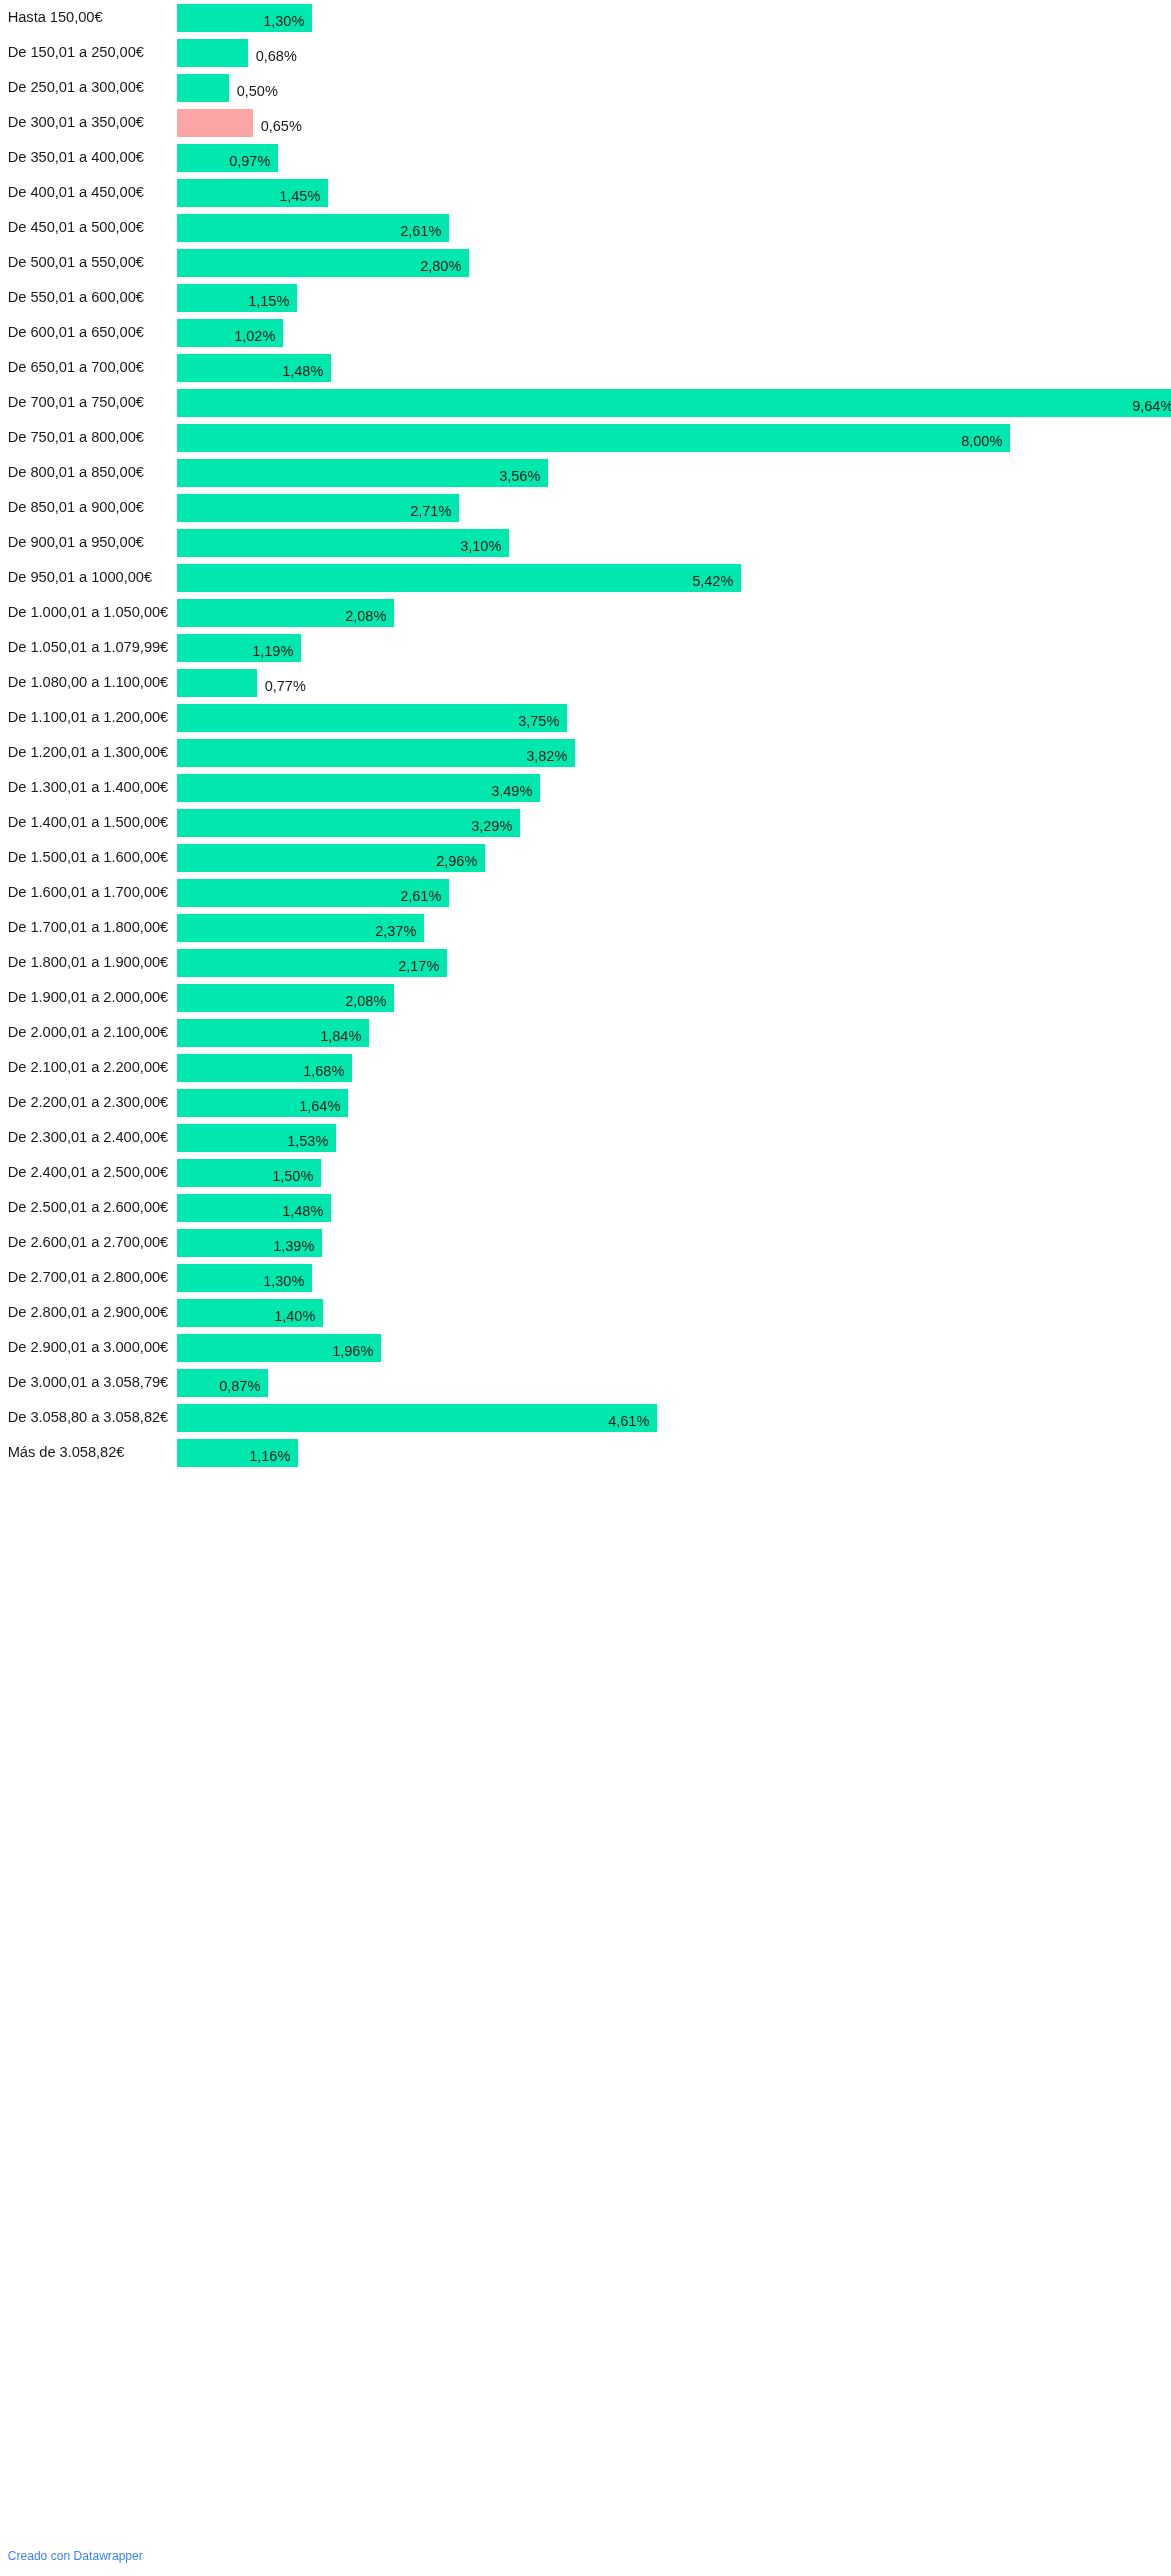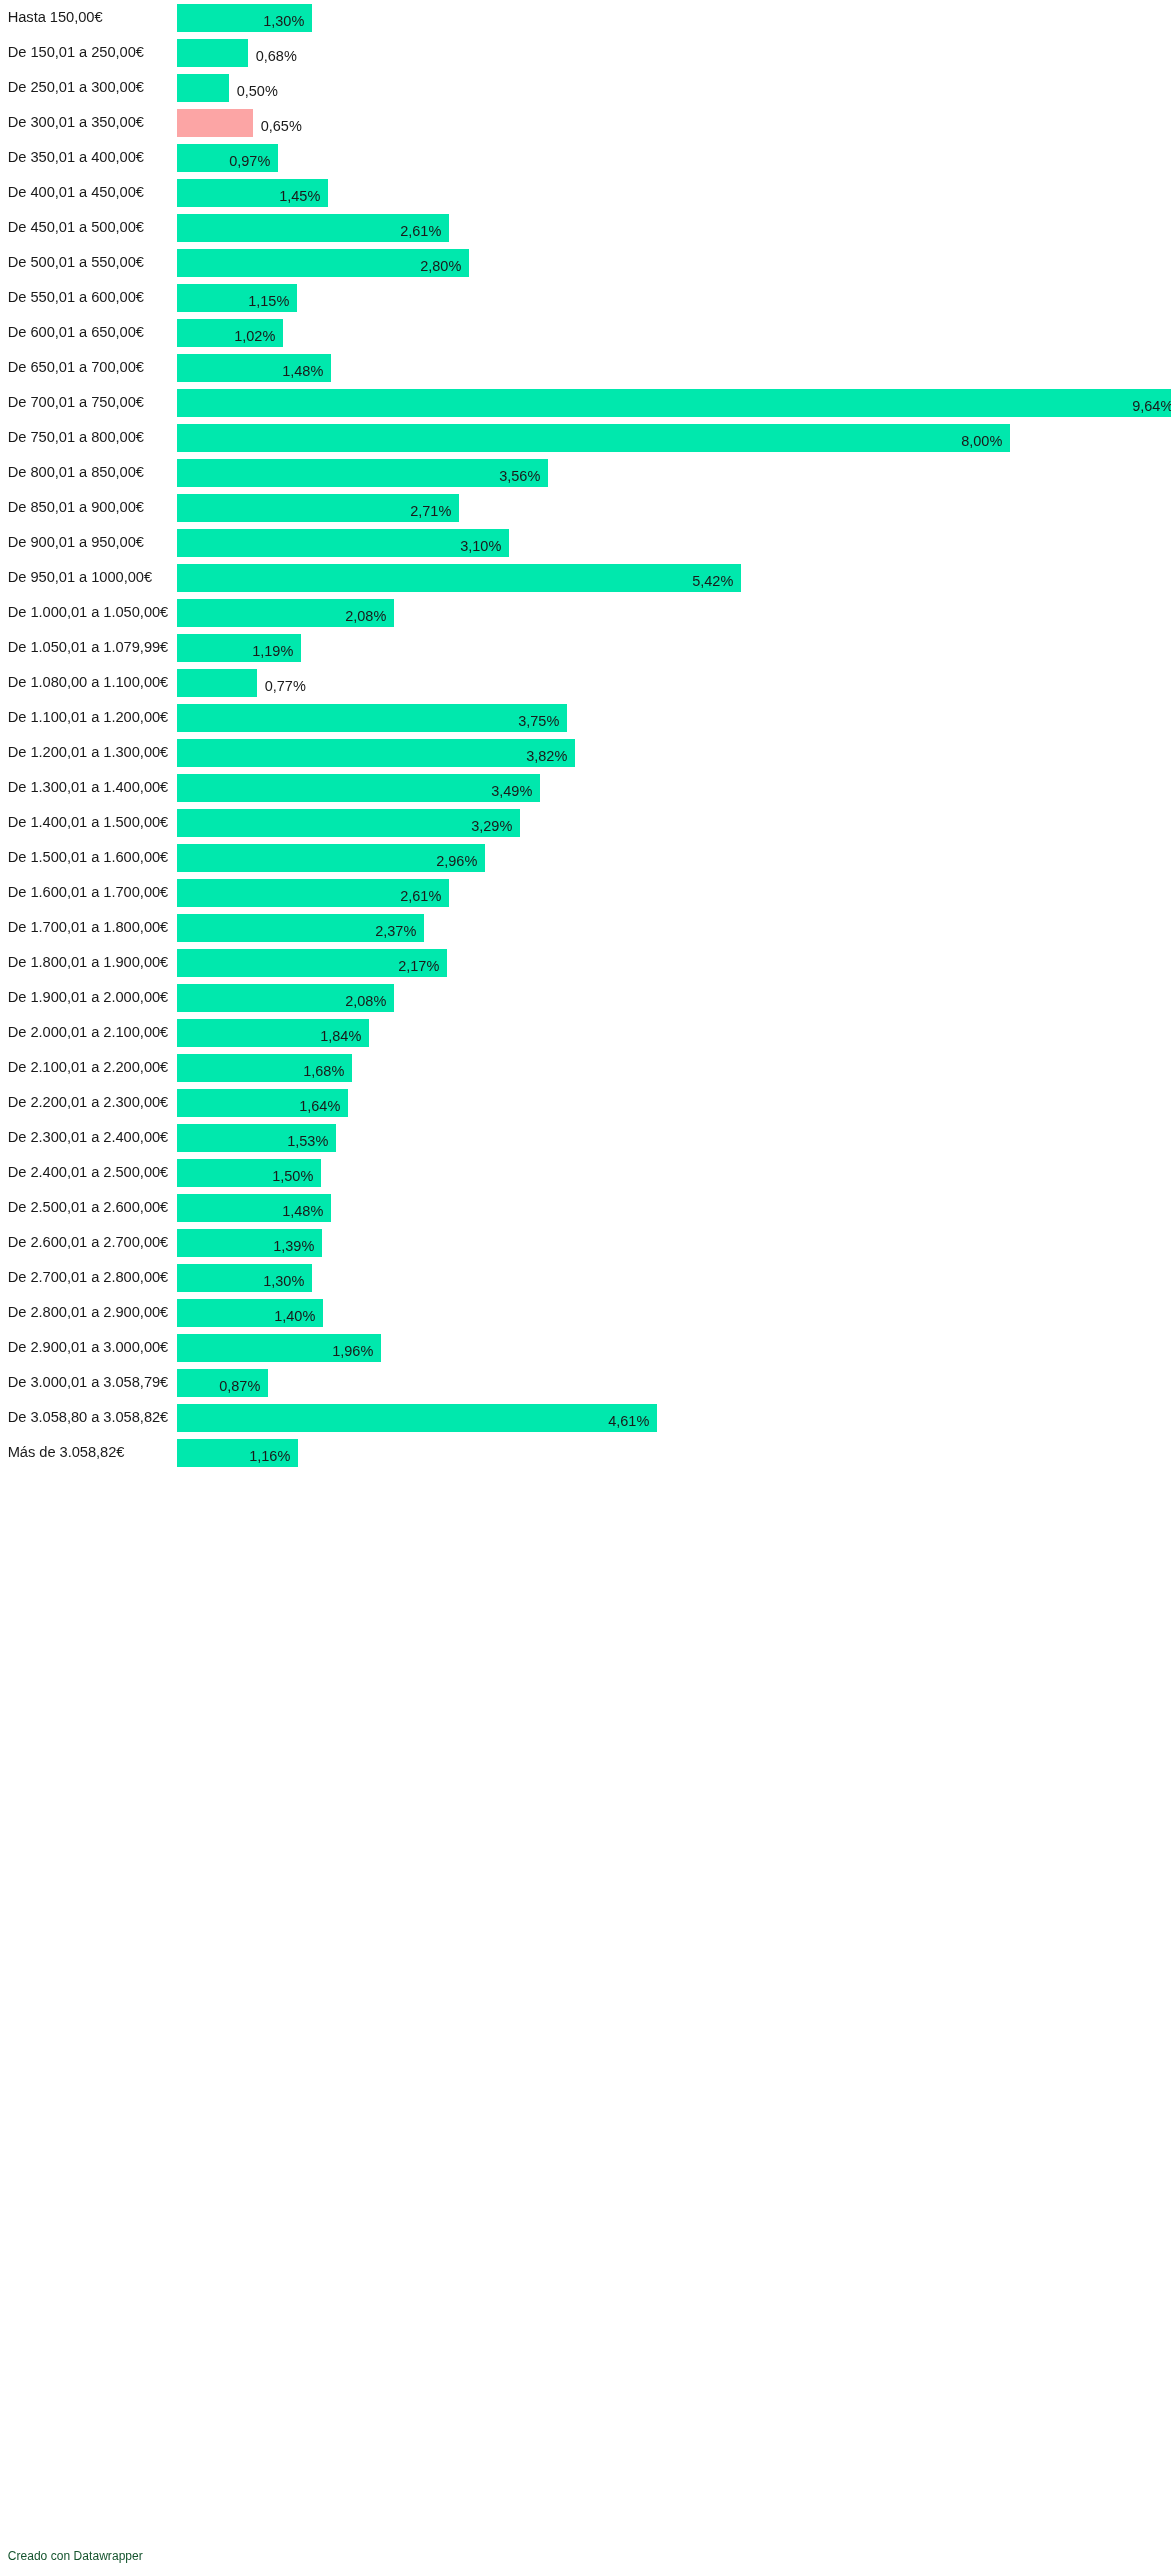--- a/index.html
+++ b/index.html
@@ -72,21 +72,21 @@
   }
   .bar-value.outside {
     left: 100%;
     margin-left: 7.7px;
   }
   .footer {
     position: absolute;
     left: 7.7px;
     bottom: 13.4px;
     font-size: 12px;
-    color: #14532d;
+    color: #3b82f6;
     letter-spacing: 0.05px;
   }
 </style>
 </head>
 <body>
 
 <div id="chart-root">
   <div class="rows" id="rows">
       <div class="row">
         <div class="row-label">Hasta 150,00€</div>

